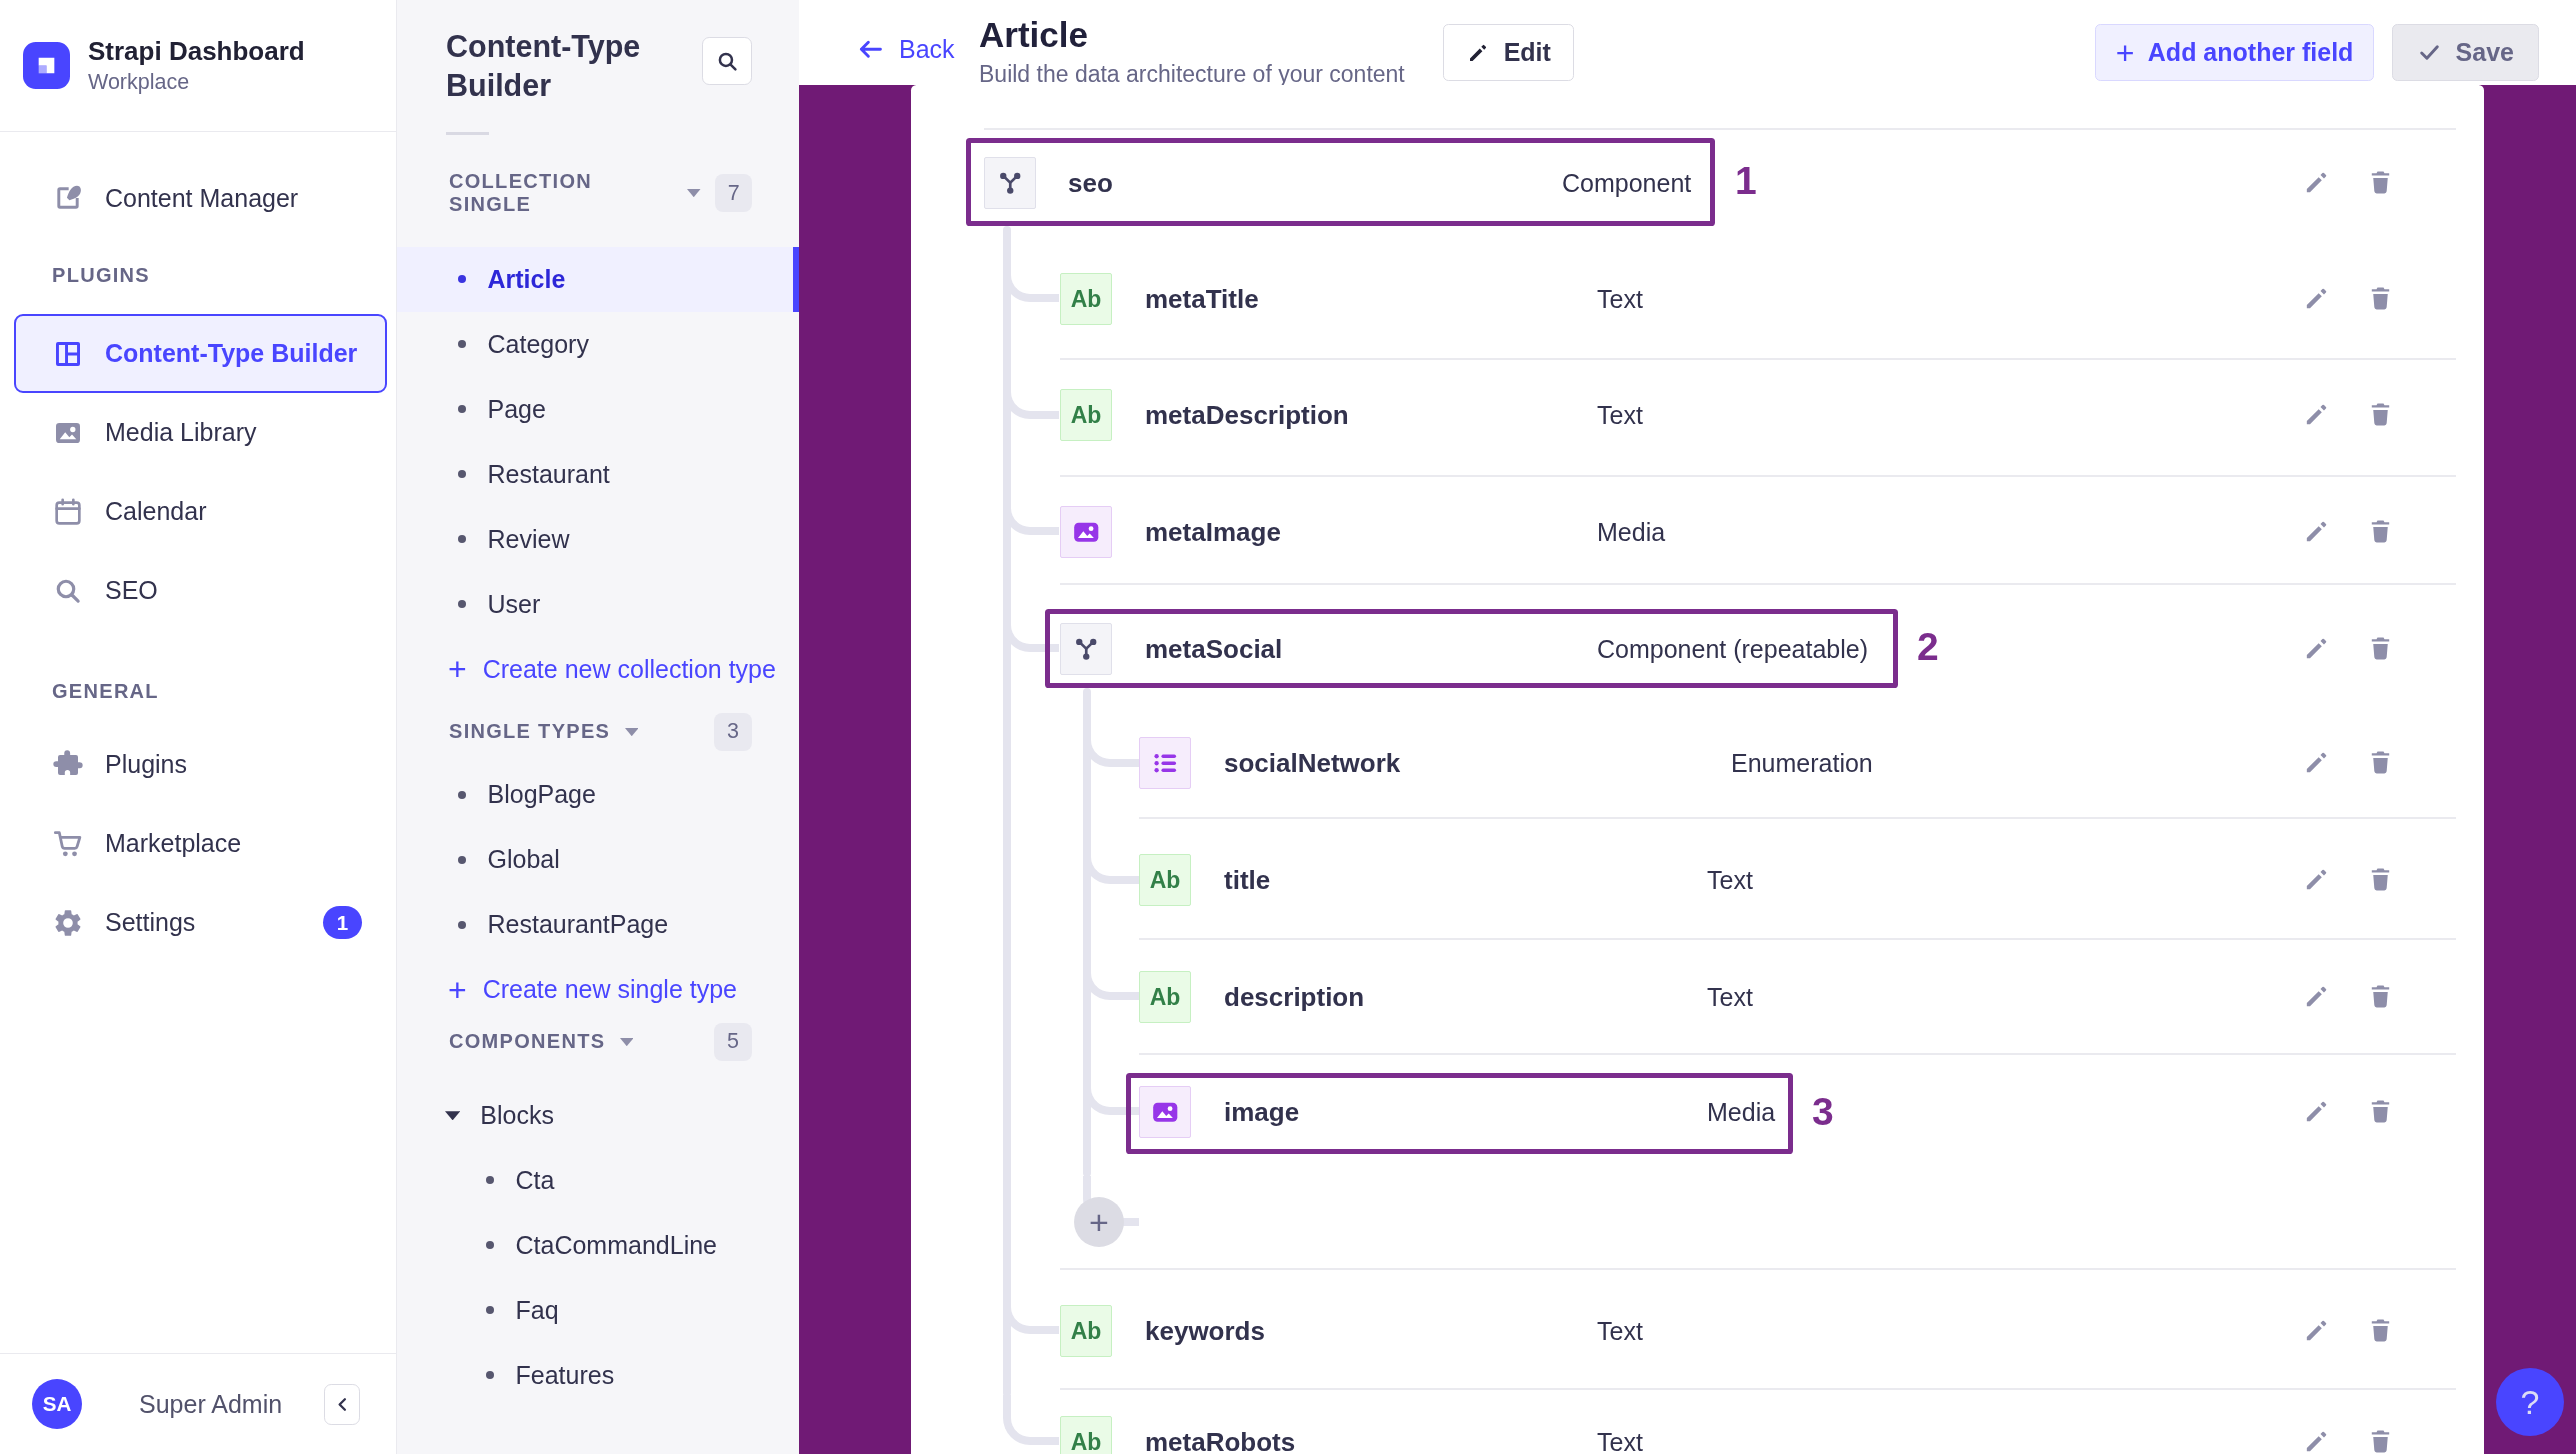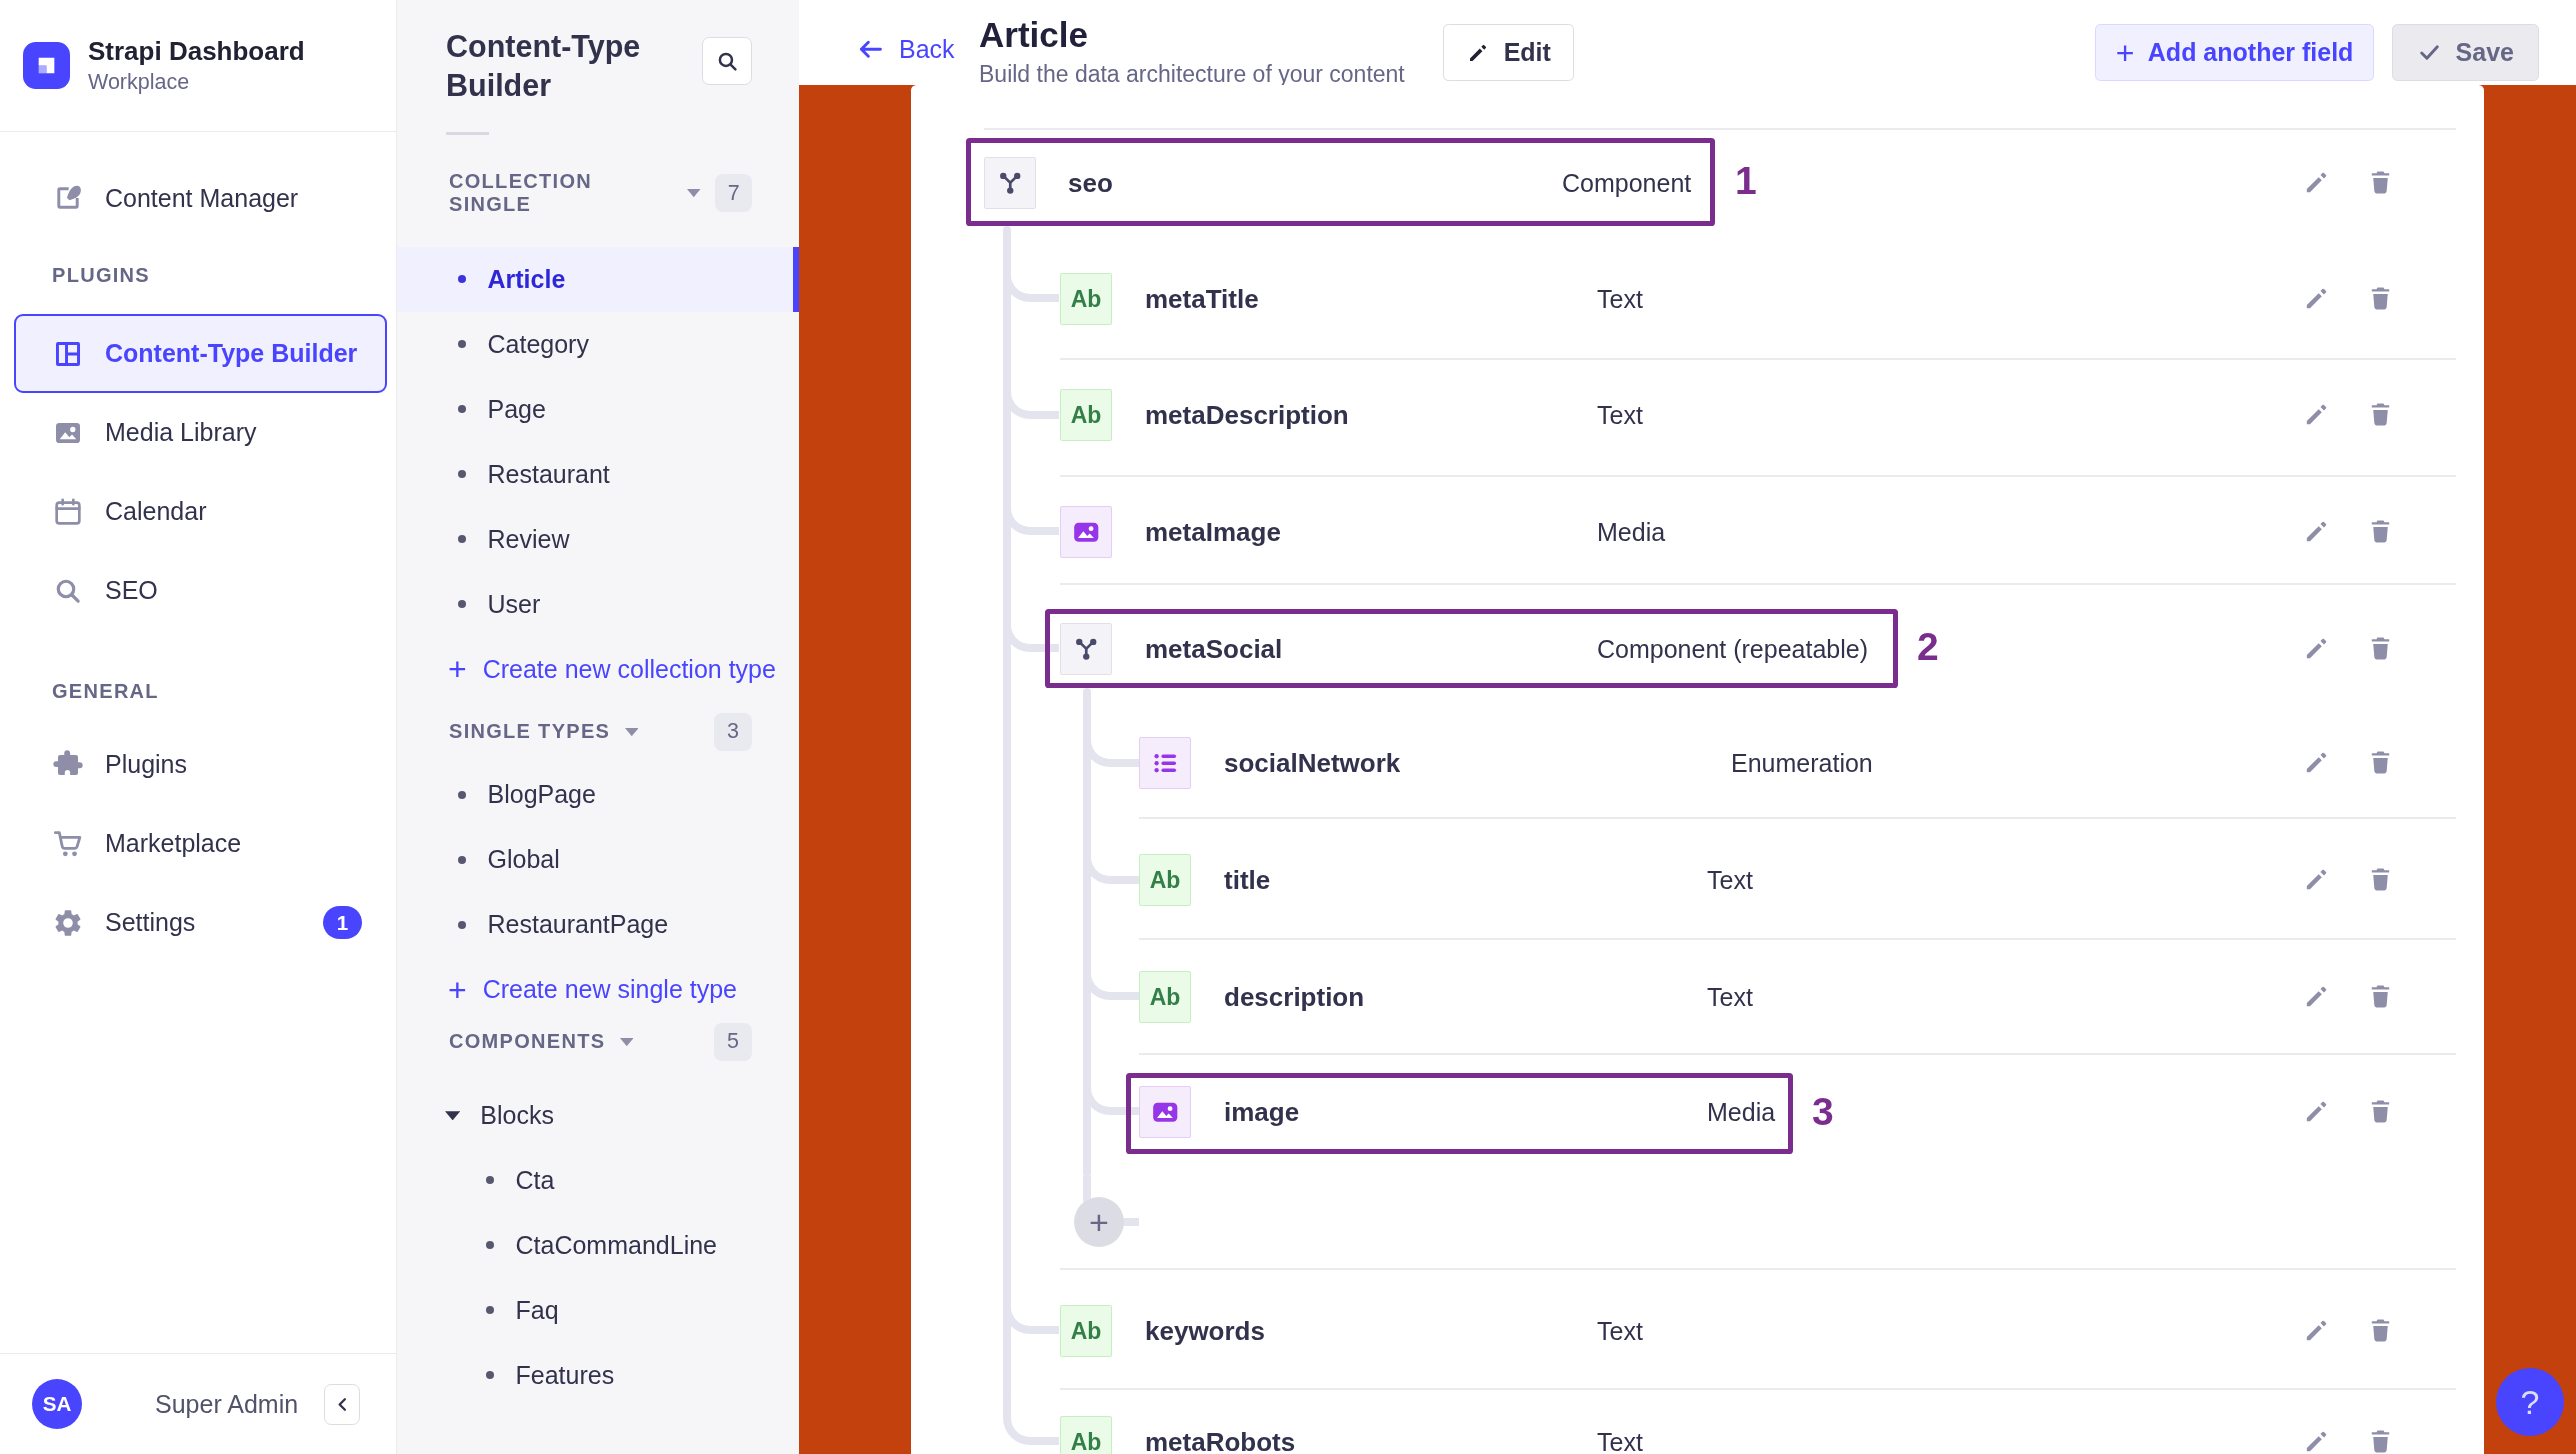--- a/index.html
+++ b/index.html
@@ -10,21 +10,21 @@
   .brand{display:flex;align-items:center;gap:18px;padding:27px 21.5px 0 23px;height:77px;box-sizing:content-box;}
   .brand-logo{width:47px;height:47px;flex:0 0 47px;}
   .brand-name{font-size:26px;font-weight:700;color:#212134;line-height:30.5px;}
   .brand-sub{font-size:21.5px;color:#666687;margin-top:2.7px;}
   .sb1-div{height:0.9px;background:#eaeaef;margin-top:0;}
   .nav-item{display:flex;align-items:center;height:79px;margin:0 9px 0 13.5px;border:2.7px solid transparent;border-radius:9px;padding:0 23px 0 36px;gap:21.5px;font-size:25px;color:#32324d;cursor:pointer;box-sizing:border-box;}
   .nav-item.active{background:#f0f0ff;border-color:#4945ff;color:#4945ff;font-weight:700;}
   .nicon{width:32px;height:32px;flex:0 0 32px;display:flex;align-items:center;justify-content:center;}
   .sec-h{font-size:20px;font-weight:700;letter-spacing:1.3px;color:#666687;padding-left:52px;height:32px;display:flex;align-items:center;}
   .count-pill{margin-left:auto;background:#4945ff;color:#fff;font-size:20.6px;font-weight:700;min-width:39px;height:33px;border-radius:17px;display:flex;align-items:center;justify-content:center;}
-  .sb1-footer{margin-top:auto;border-top:0.9px solid #eaeaef;height:101px;display:flex;align-items:center;padding:0 36px 0 32px;box-sizing:border-box;gap:16px;}
+  .sb1-footer{margin-top:auto;border-top:0.9px solid #eaeaef;height:101px;display:flex;align-items:center;padding:0 36px 0 32px;box-sizing:border-box;}
   .avatar{width:50px;height:50px;border-radius:50%;background:#4945ff;color:#fff;font-size:20.6px;font-weight:700;display:flex;align-items:center;justify-content:center;}
   .uname{margin-left:57px;font-size:25px;color:#52526b;}
   .collapse-btn{margin-left:auto;width:36px;height:41px;border:0.9px solid #dcdce4;border-radius:7.2px;background:#fff;display:flex;align-items:center;justify-content:center;cursor:pointer;}
 
   
   .sb2{position:absolute;left:397px;top:0;width:402px;height:1454px;background:#f6f6f9;overflow:hidden;}
   .sb2-title{margin:27px 108px 0 49px;font-size:30.5px;line-height:39px;font-weight:700;color:#32324d;}
   .search-btn{position:absolute;top:37px;right:47px;width:50px;height:48px;background:#fff;border:0.9px solid #dcdce4;border-radius:7.2px;display:flex;align-items:center;justify-content:center;cursor:pointer;}
   .sb2-div{width:43px;height:2.7px;background:#d9d9e3;margin:27px 0 0 49px;}
   .sb2-sec-h{display:flex;align-items:center;gap:14.4px;padding:0 47px 0 52px;font-size:20px;font-weight:700;letter-spacing:1.3px;color:#666687;height:39px;}
@@ -33,21 +33,21 @@
   .dot{width:8px;height:8px;border-radius:50%;background:#57576f;flex:0 0 8px;}
   .sb2-item.active{background:#f0f0ff;color:#2d27d8;font-weight:700;}
   .sb2-item.active::after{content:"";position:absolute;right:0;top:0;bottom:0;width:6.3px;background:#4945ff;}
   .sb2-item.active .dot{background:#3a34e0;}
   .sb2-item.sub{padding-left:89px;}
   .create-link{display:flex;align-items:center;height:65px;padding-left:51px;gap:16px;color:#4945ff;font-size:25px;cursor:pointer;}
   .plus-g{font-size:32px;line-height:1;font-weight:400;}
   .group-h{display:flex;align-items:center;height:65px;padding-left:48px;gap:20px;font-size:25px;color:#32324d;cursor:pointer;}
 
   
-  .main{position:absolute;left:799px;top:0;width:1777px;height:1454px;background:#c2410c;}
+  .main{position:absolute;left:799px;top:0;width:1777px;height:1454px;background:#701a75;}
   .mh{position:absolute;top:0;left:0;width:100%;height:85px;background:#fff;}
   .back{position:absolute;left:56px;top:34px;display:flex;gap:13.5px;align-items:center;color:#4945ff;font-size:25px;cursor:pointer;}
   .pg-title{position:absolute;left:180px;top:15.3px;font-size:35px;font-weight:700;color:#21213b;}
   .pg-sub{position:absolute;left:180px;top:61px;font-size:23px;color:#666687;}
   .btn{display:flex;align-items:center;justify-content:center;gap:13.5px;border-radius:5.4px;font-size:25px;box-sizing:border-box;cursor:pointer;}
   .edit-btn{position:absolute;left:644px;top:24px;width:131px;height:57px;background:#fff;border:0.9px solid #dcdce4;font-weight:700;color:#32324d;}
   .add-btn{position:absolute;left:1296px;top:24px;width:279px;height:57px;background:#f0f0ff;border:0.9px solid #d9d8ff;color:#4945ff;font-weight:700;}
   .save-btn{position:absolute;left:1593px;top:24px;width:147px;height:57px;background:#eaeaef;border:0.9px solid #dcdce4;color:#666687;font-weight:700;}
 
   .card{position:absolute;left:112px;top:85px;width:1573px;height:1369px;background:#fff;border-radius:5.4px 5.4px 0 0;}

